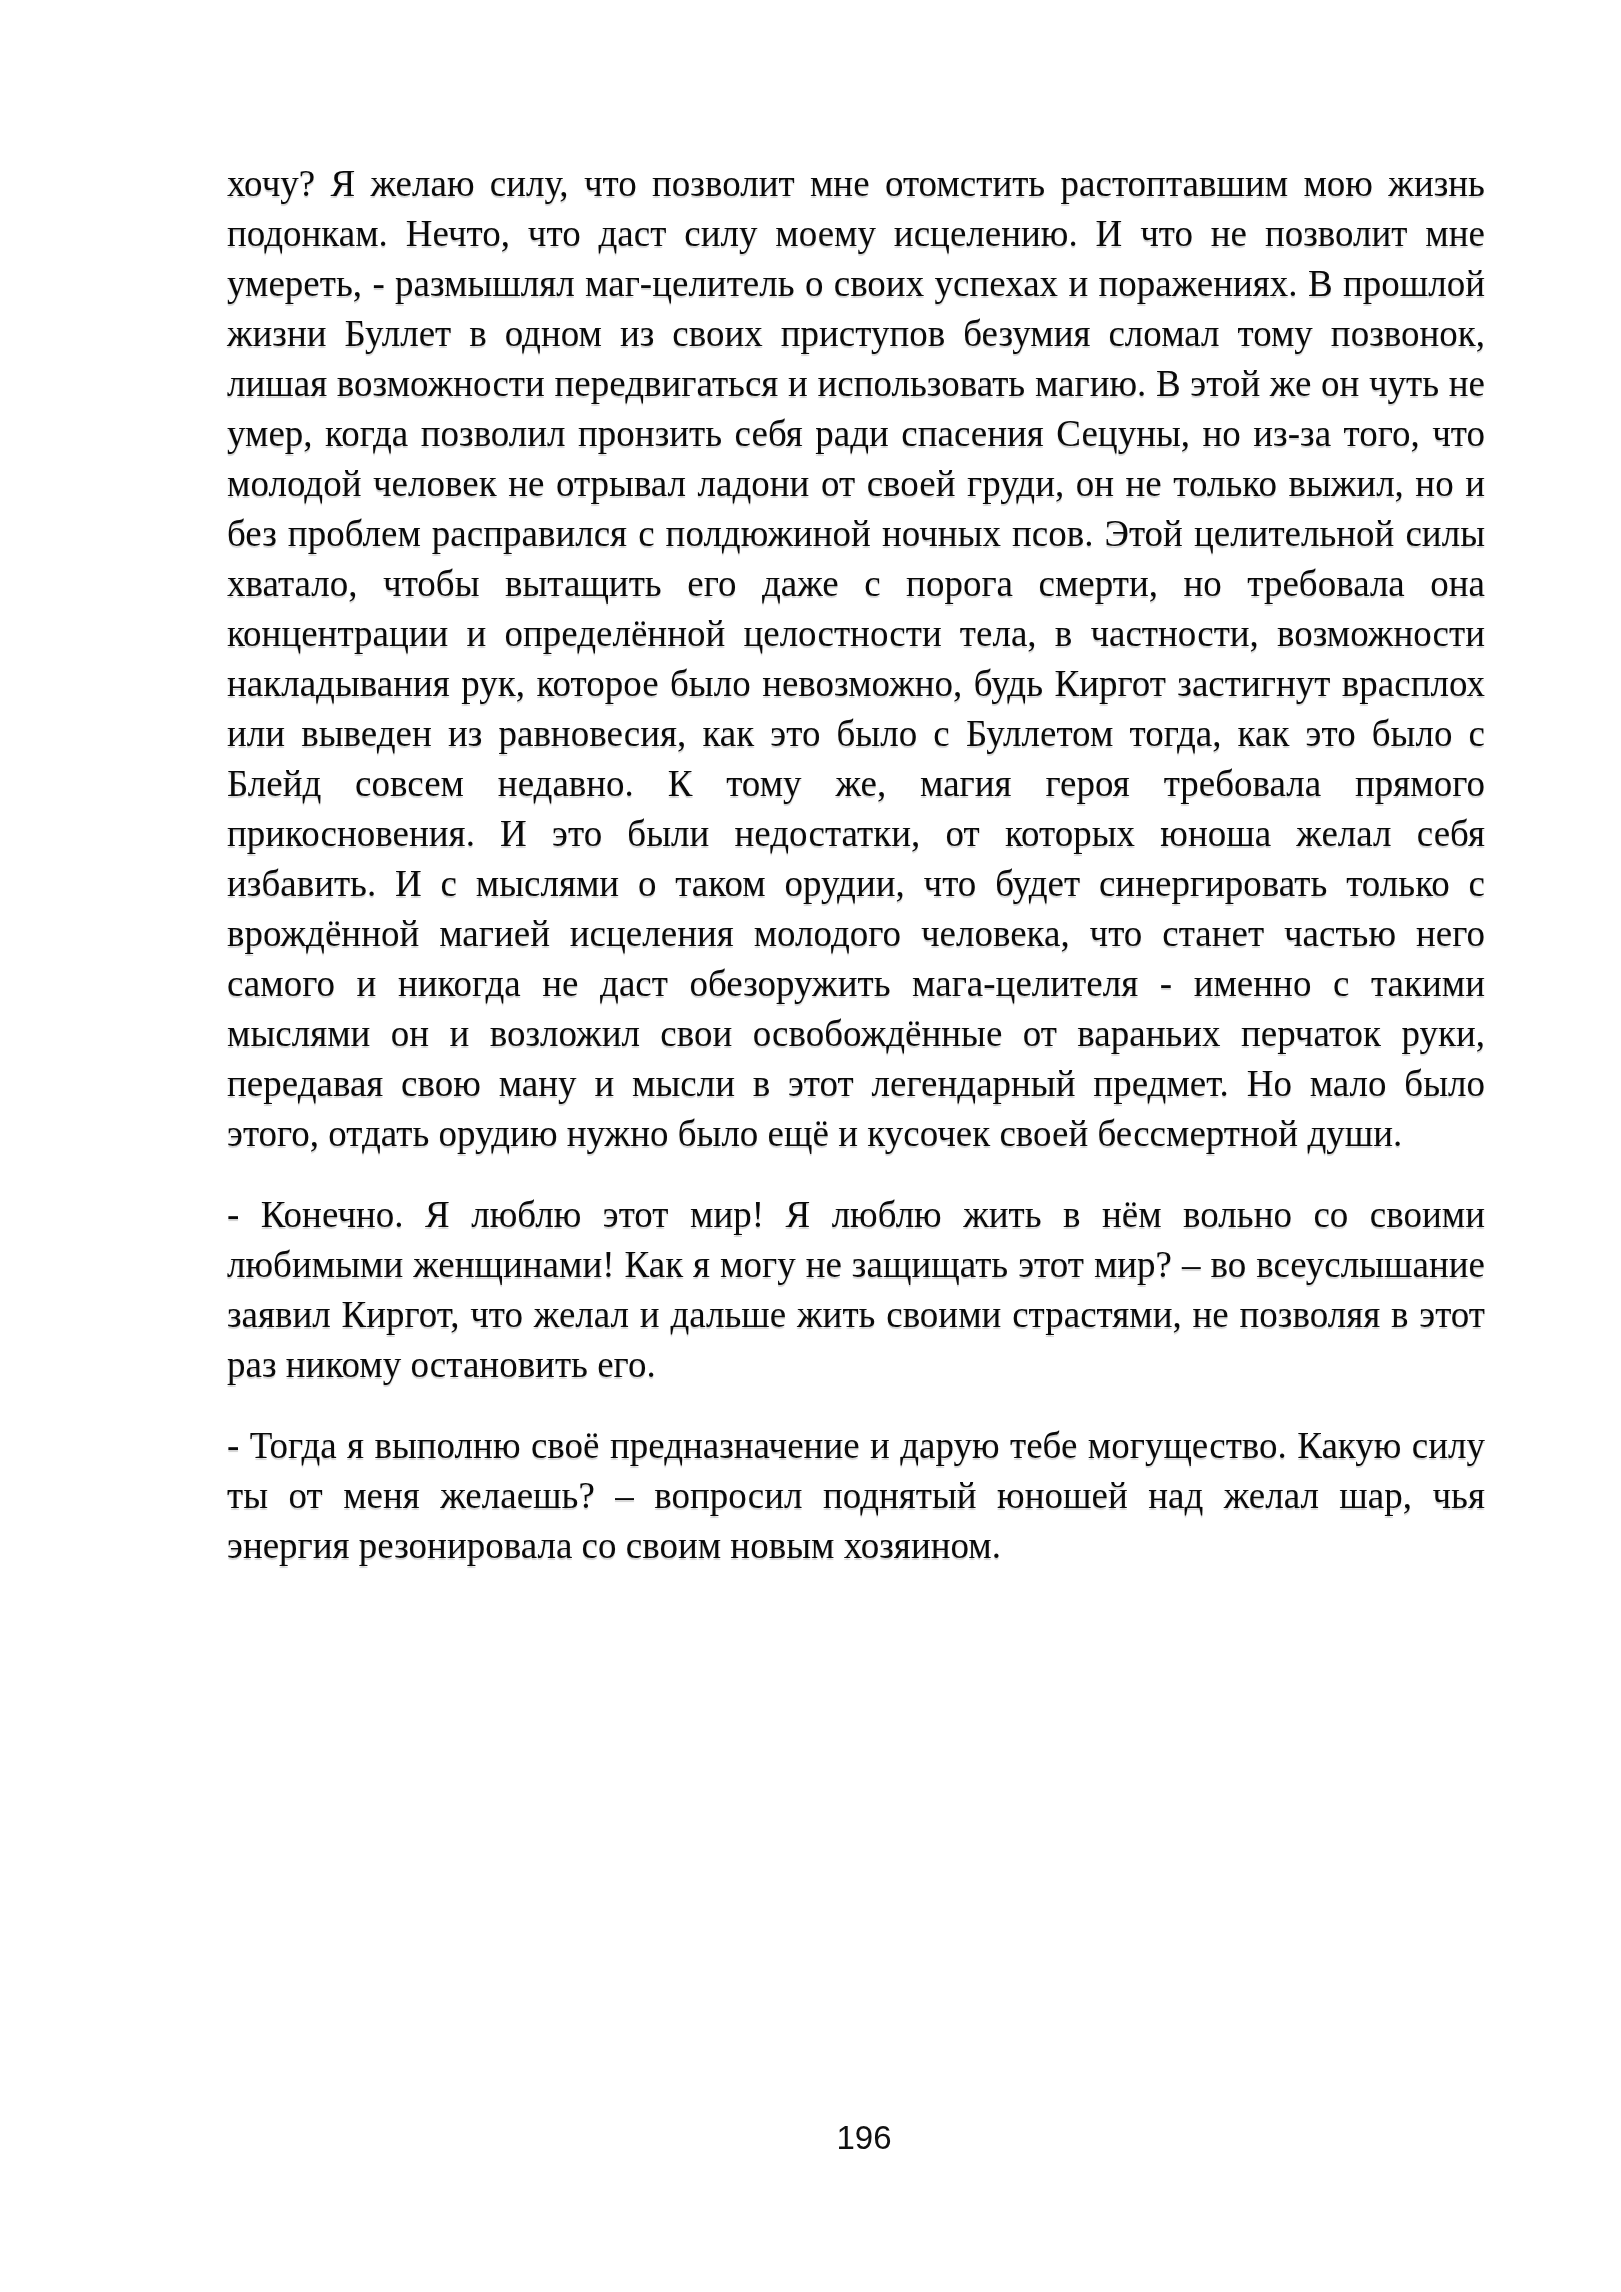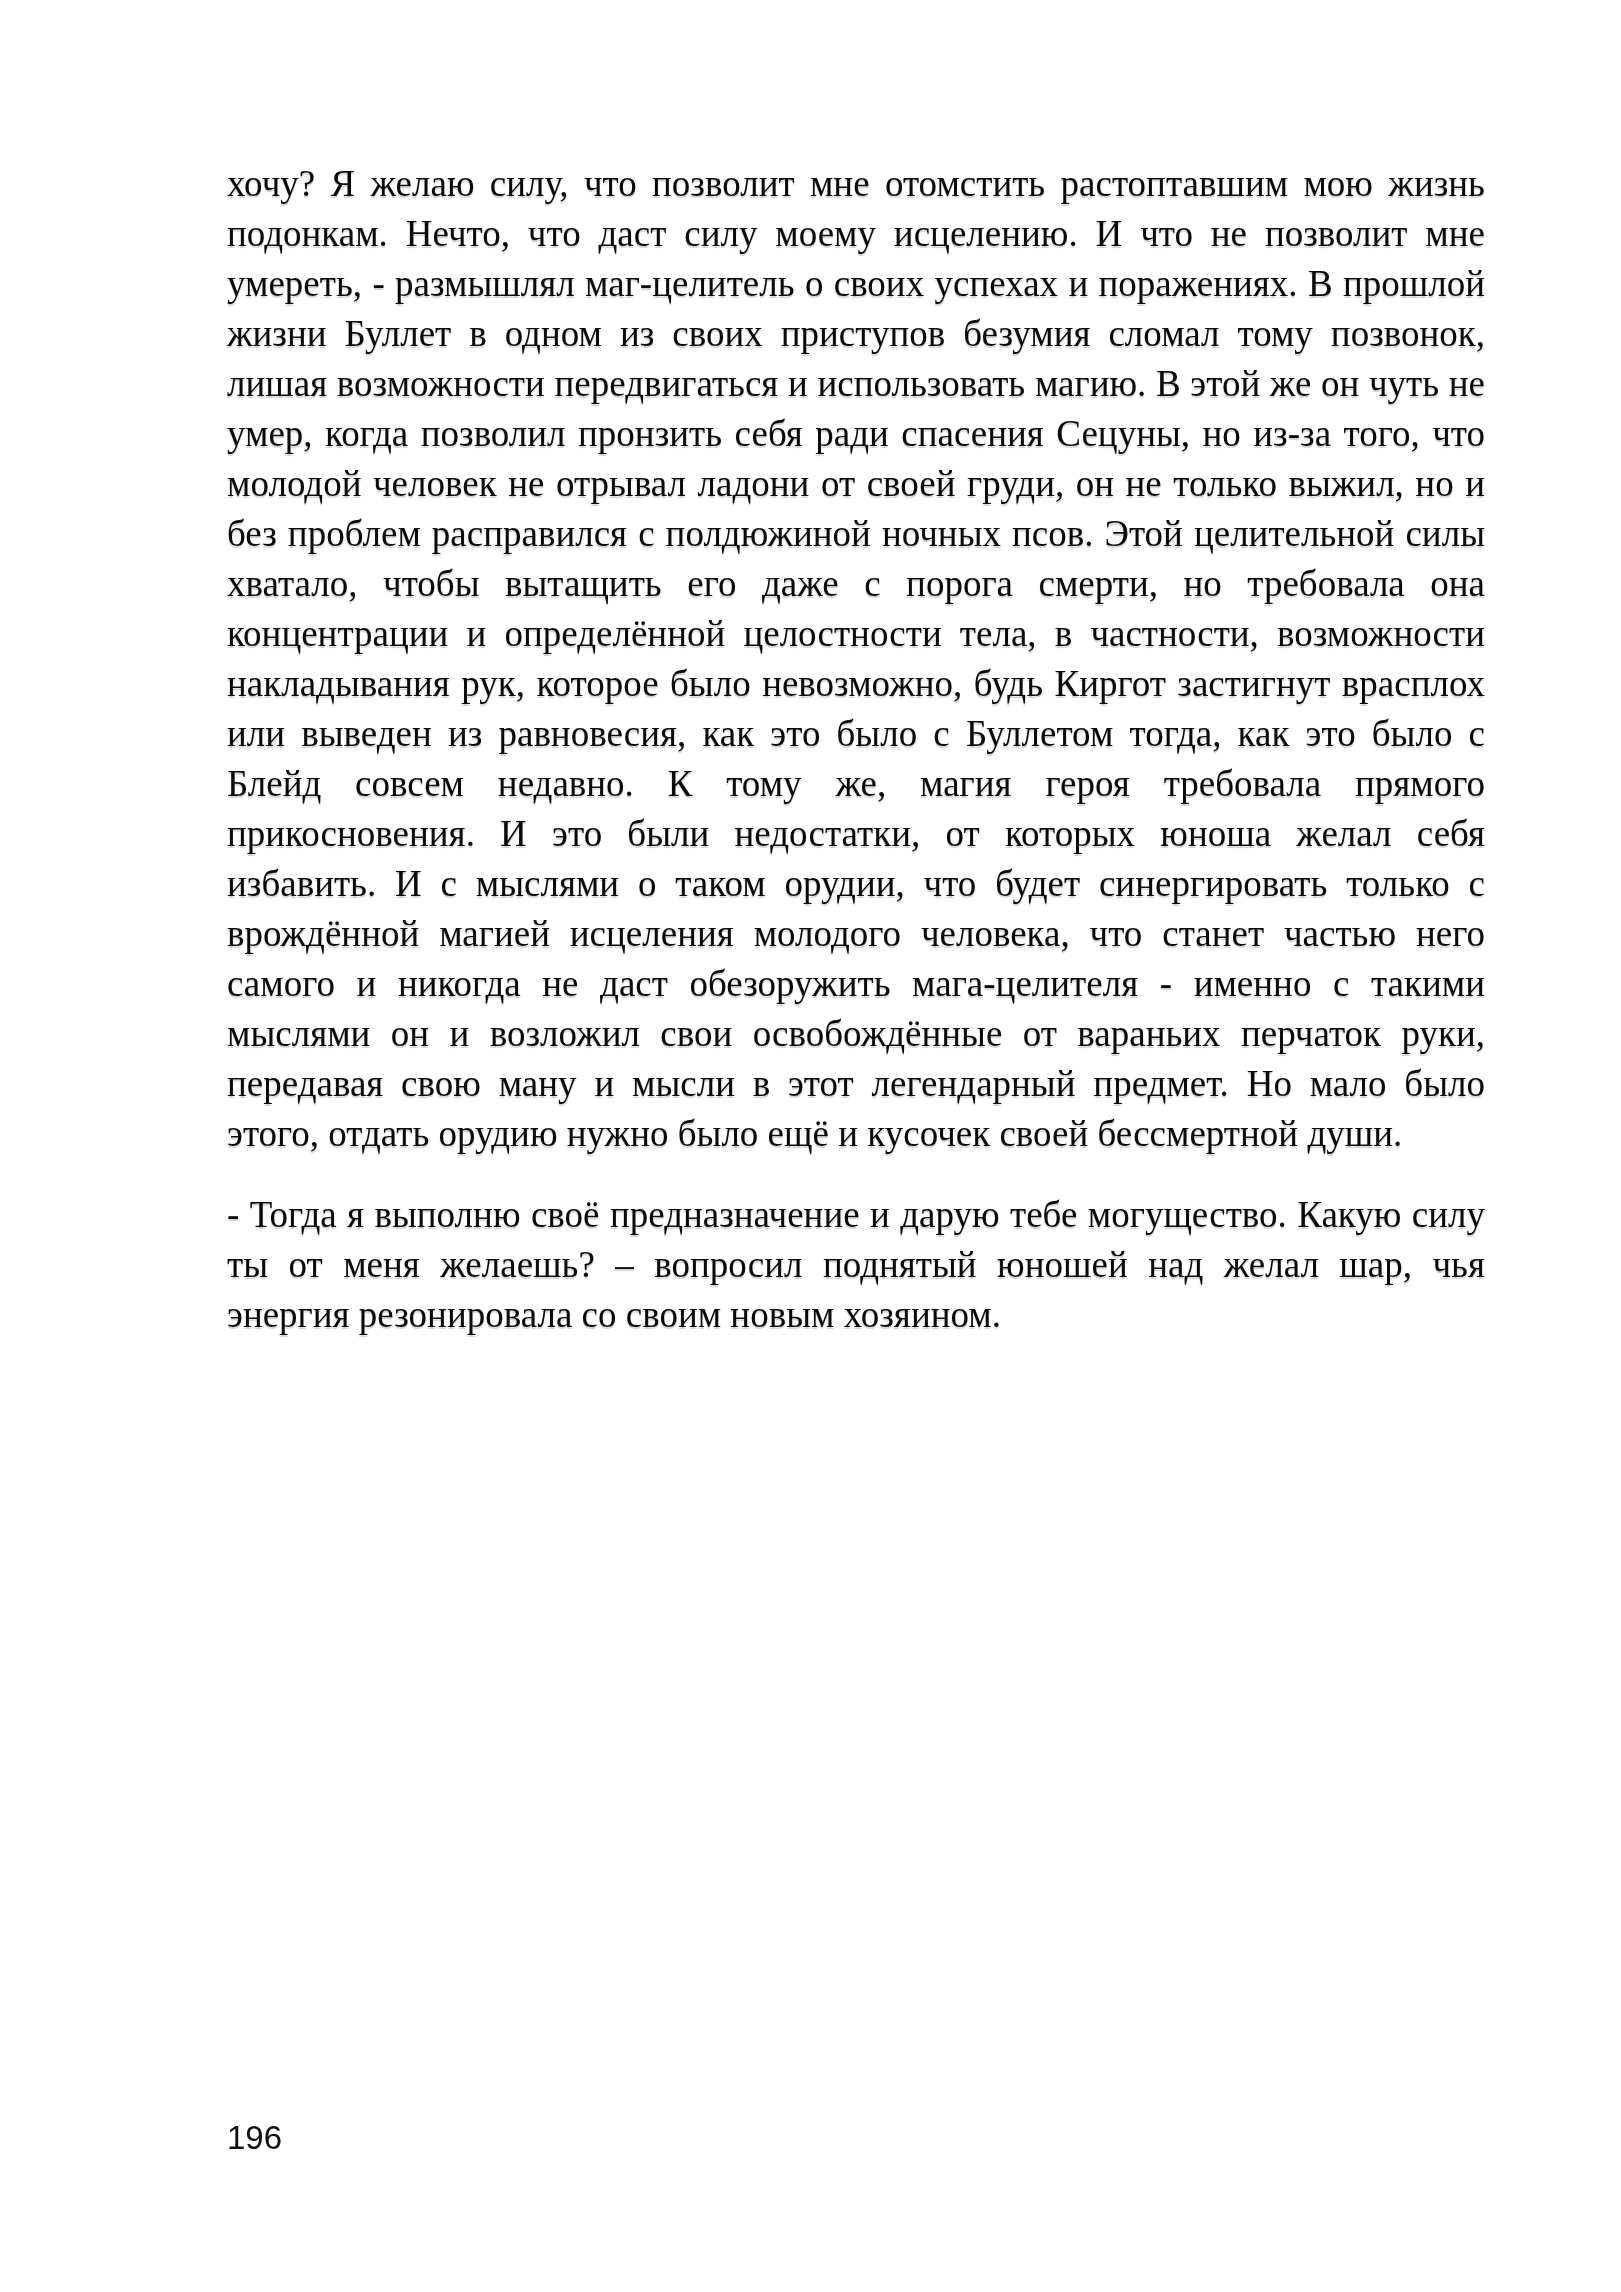--- a/index.html
+++ b/index.html
@@ -33,30 +33,31 @@
   }
   .text-block p {
     margin: 0 16px 31px 0;
     padding: 0;
   }
   .page-number {
     position: absolute;
     left: 227px;
     width: 1274px;
     top: 2120px;
-    text-align: left;
+    text-align: center;
     font-family: "Liberation Sans", "DejaVu Sans", sans-serif;
     font-size: 33px;
     line-height: 35px;
     color: #111111;
   }
 </style>
 </head>
 <body>
 
 <div class="sheet">
   <div class="text-block">
     <p>хочу? Я желаю силу, что позволит мне отомстить растоптавшим мою жизнь подонкам. Нечто, что даст силу моему исцелению. И что не позволит мне умереть, - размышлял маг-целитель о своих успехах и поражениях. В прошлой жизни Буллет в одном из своих приступов безумия сломал тому позвонок, лишая возможности передвигаться и использовать магию. В этой же он чуть не умер, когда позволил пронзить себя ради спасения Сецуны, но из-за того, что молодой человек не отрывал ладони от своей груди, он не только выжил, но и без проблем расправился с полдюжиной ночных псов. Этой целительной силы хватало, чтобы вытащить его даже с порога смерти, но требовала она концентрации и определённой целостности тела, в частности, возможности накладывания рук, которое было невозможно, будь Киргот застигнут врасплох или выведен из равновесия, как это было с Буллетом тогда, как это было с Блейд совсем недавно. К тому же, магия героя требовала прямого прикосновения. И это были недостатки, от которых юноша желал себя избавить. И с мыслями о таком орудии, что будет синергировать только с врождённой магией исцеления молодого человека, что станет частью него самого и никогда не даст обезоружить мага-целителя - именно с такими мыслями он и возложил свои освобождённые от вараньих перчаток руки, передавая свою ману и мысли в этот легендарный предмет. Но мало было этого, отдать орудию нужно было ещё и кусочек своей бессмертной души.</p>
+    <p>- Конечно. Я люблю этот мир! Я люблю жить в нём вольно со своими любимыми женщинами! Как я могу не защищать этот мир? – во всеуслышание заявил Киргот, что желал и дальше жить своими страстями, не позволяя в этот раз никому остановить его.</p>
     <p>- Тогда я выполню своё предназначение и дарую тебе могущество. Какую силу ты от меня желаешь? – вопросил поднятый юношей над желал шар, чья энергия резонировала со своим новым хозяином.</p>
   </div>
   <div class="page-number">196</div>
 </div>
 
 
 </body></html>

